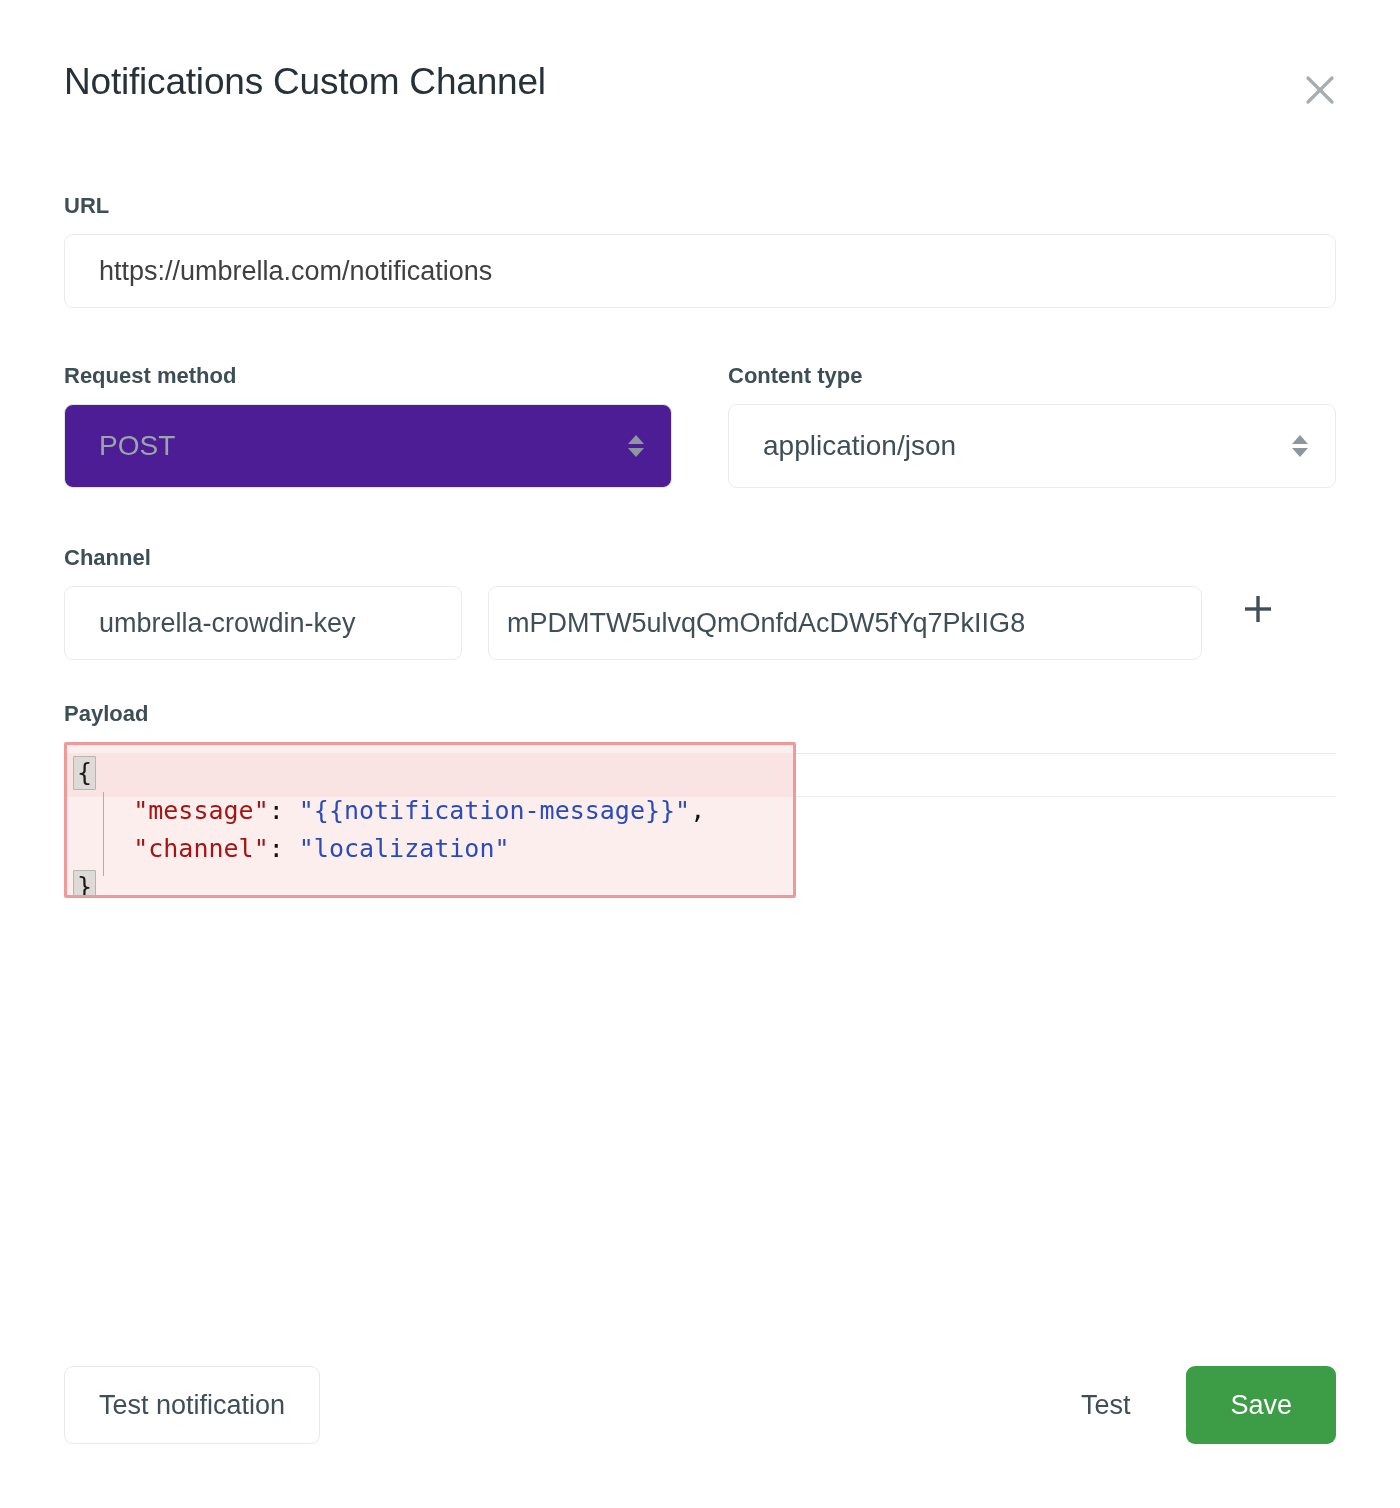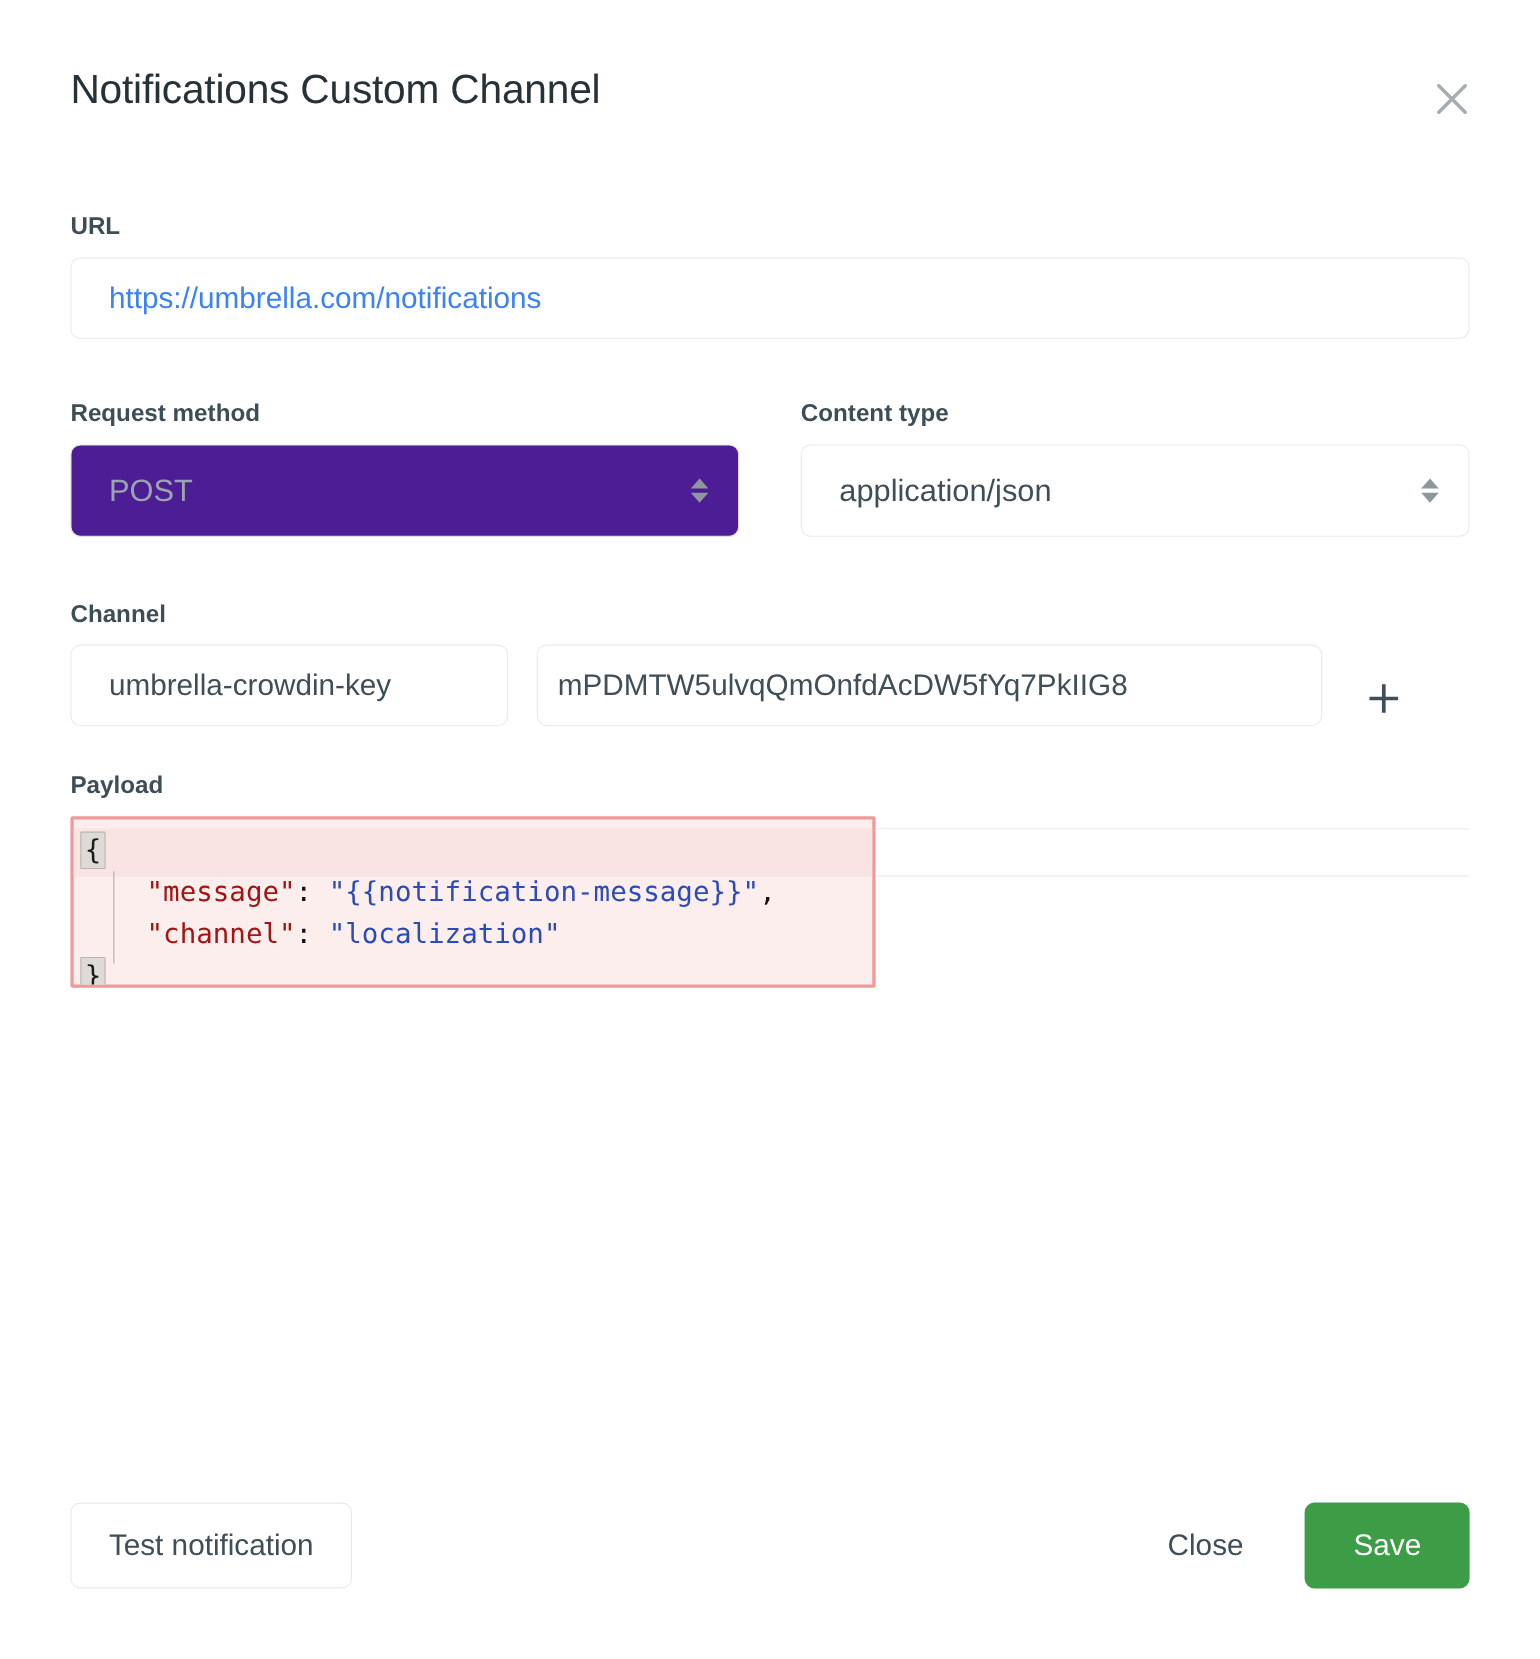--- a/index.html
+++ b/index.html
@@ -76,21 +76,21 @@
   }
   .text-input {
     display: block;
     width: 100%;
     height: 74px;
     border: 1px solid #e9ebed;
     border-radius: 9px;
     background: #ffffff;
     font-family: "Liberation Sans", sans-serif;
     font-size: 27px;
-    color: #3b82f6;
+    color: #404040;
     padding: 0 34px;
     outline: none;
   }
   .text-input::placeholder { color: #9aa5ab; }
 
   .row-2 {
     display: flex;
     gap: 56px;
     margin-top: 54px;
   }
@@ -136,21 +136,21 @@
     border-left: 8px solid transparent;
     border-right: 8px solid transparent;
   }
   .tri-up { border-bottom: 9px solid #8d989e; }
   .tri-dn { border-top: 9px solid #8d989e; }
 
   
   .headers-section { margin-top: 56px; }
   .headers-row {
     display: flex;
-    align-items: flex-end;
+    align-items: flex-start;
     gap: 26px;
   }
   .hdr-key {
     width: 398px;
     height: 74px;
     border: 1px solid #e9ebed;
     border-radius: 9px;
     background: #ffffff;
     font-family: "Liberation Sans", sans-serif;
     font-size: 27px;
@@ -373,18 +373,18 @@
           <div class="code"><span class="ln"><span class="brace-hl">{</span></span><span class="ln">    <span class="k">"message"</span><span class="p">: </span><span class="v">"{{notification-message}}"</span><span class="p">,</span></span><span class="ln">    <span class="k">"channel"</span><span class="p">: </span><span class="v">"localization"</span><span class="p"></span></span><span class="ln"><span class="brace-hl">}</span></span></div>
         </div>
       </div>
     </div>
 
   </div>
 
   <div class="footer">
     <button class="btn-outline">Test notification</button>
     <div class="footer-right">
-      <button class="btn-text">Close</button>
+      <button class="btn-text">Test</button>
       <button class="btn-primary">Save</button>
     </div>
   </div>
 
 </div>
 
 </body></html>

